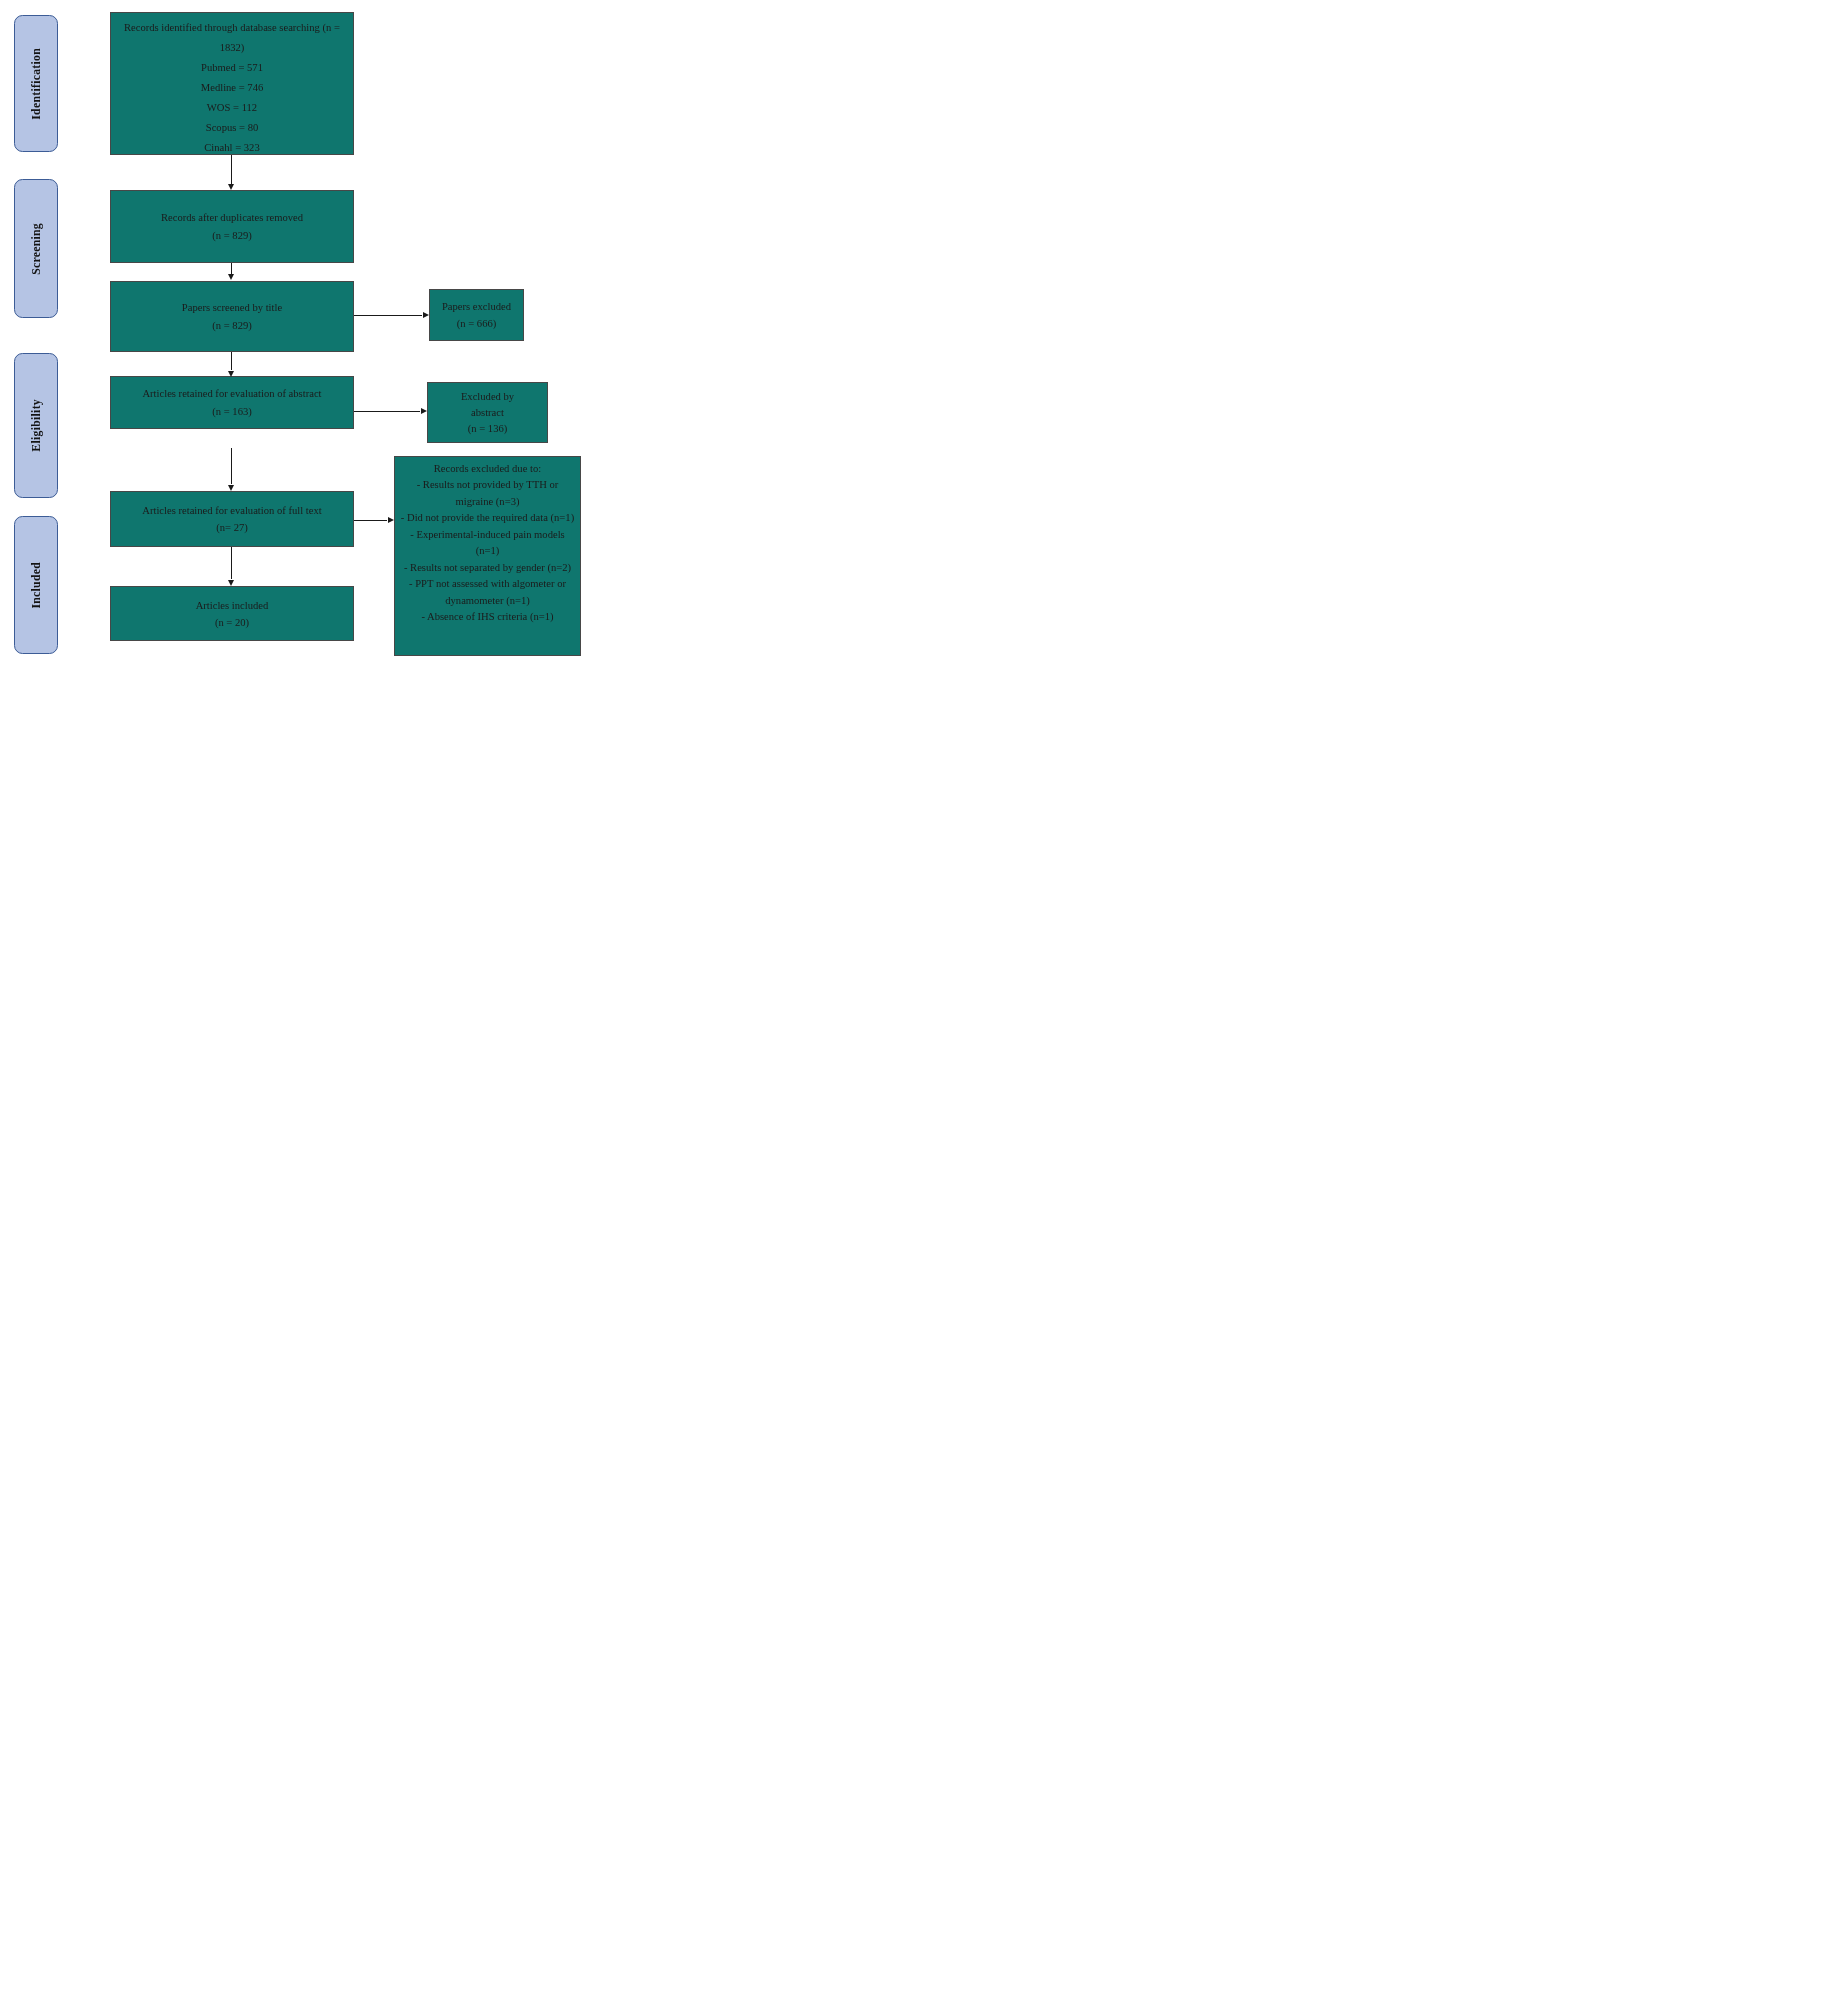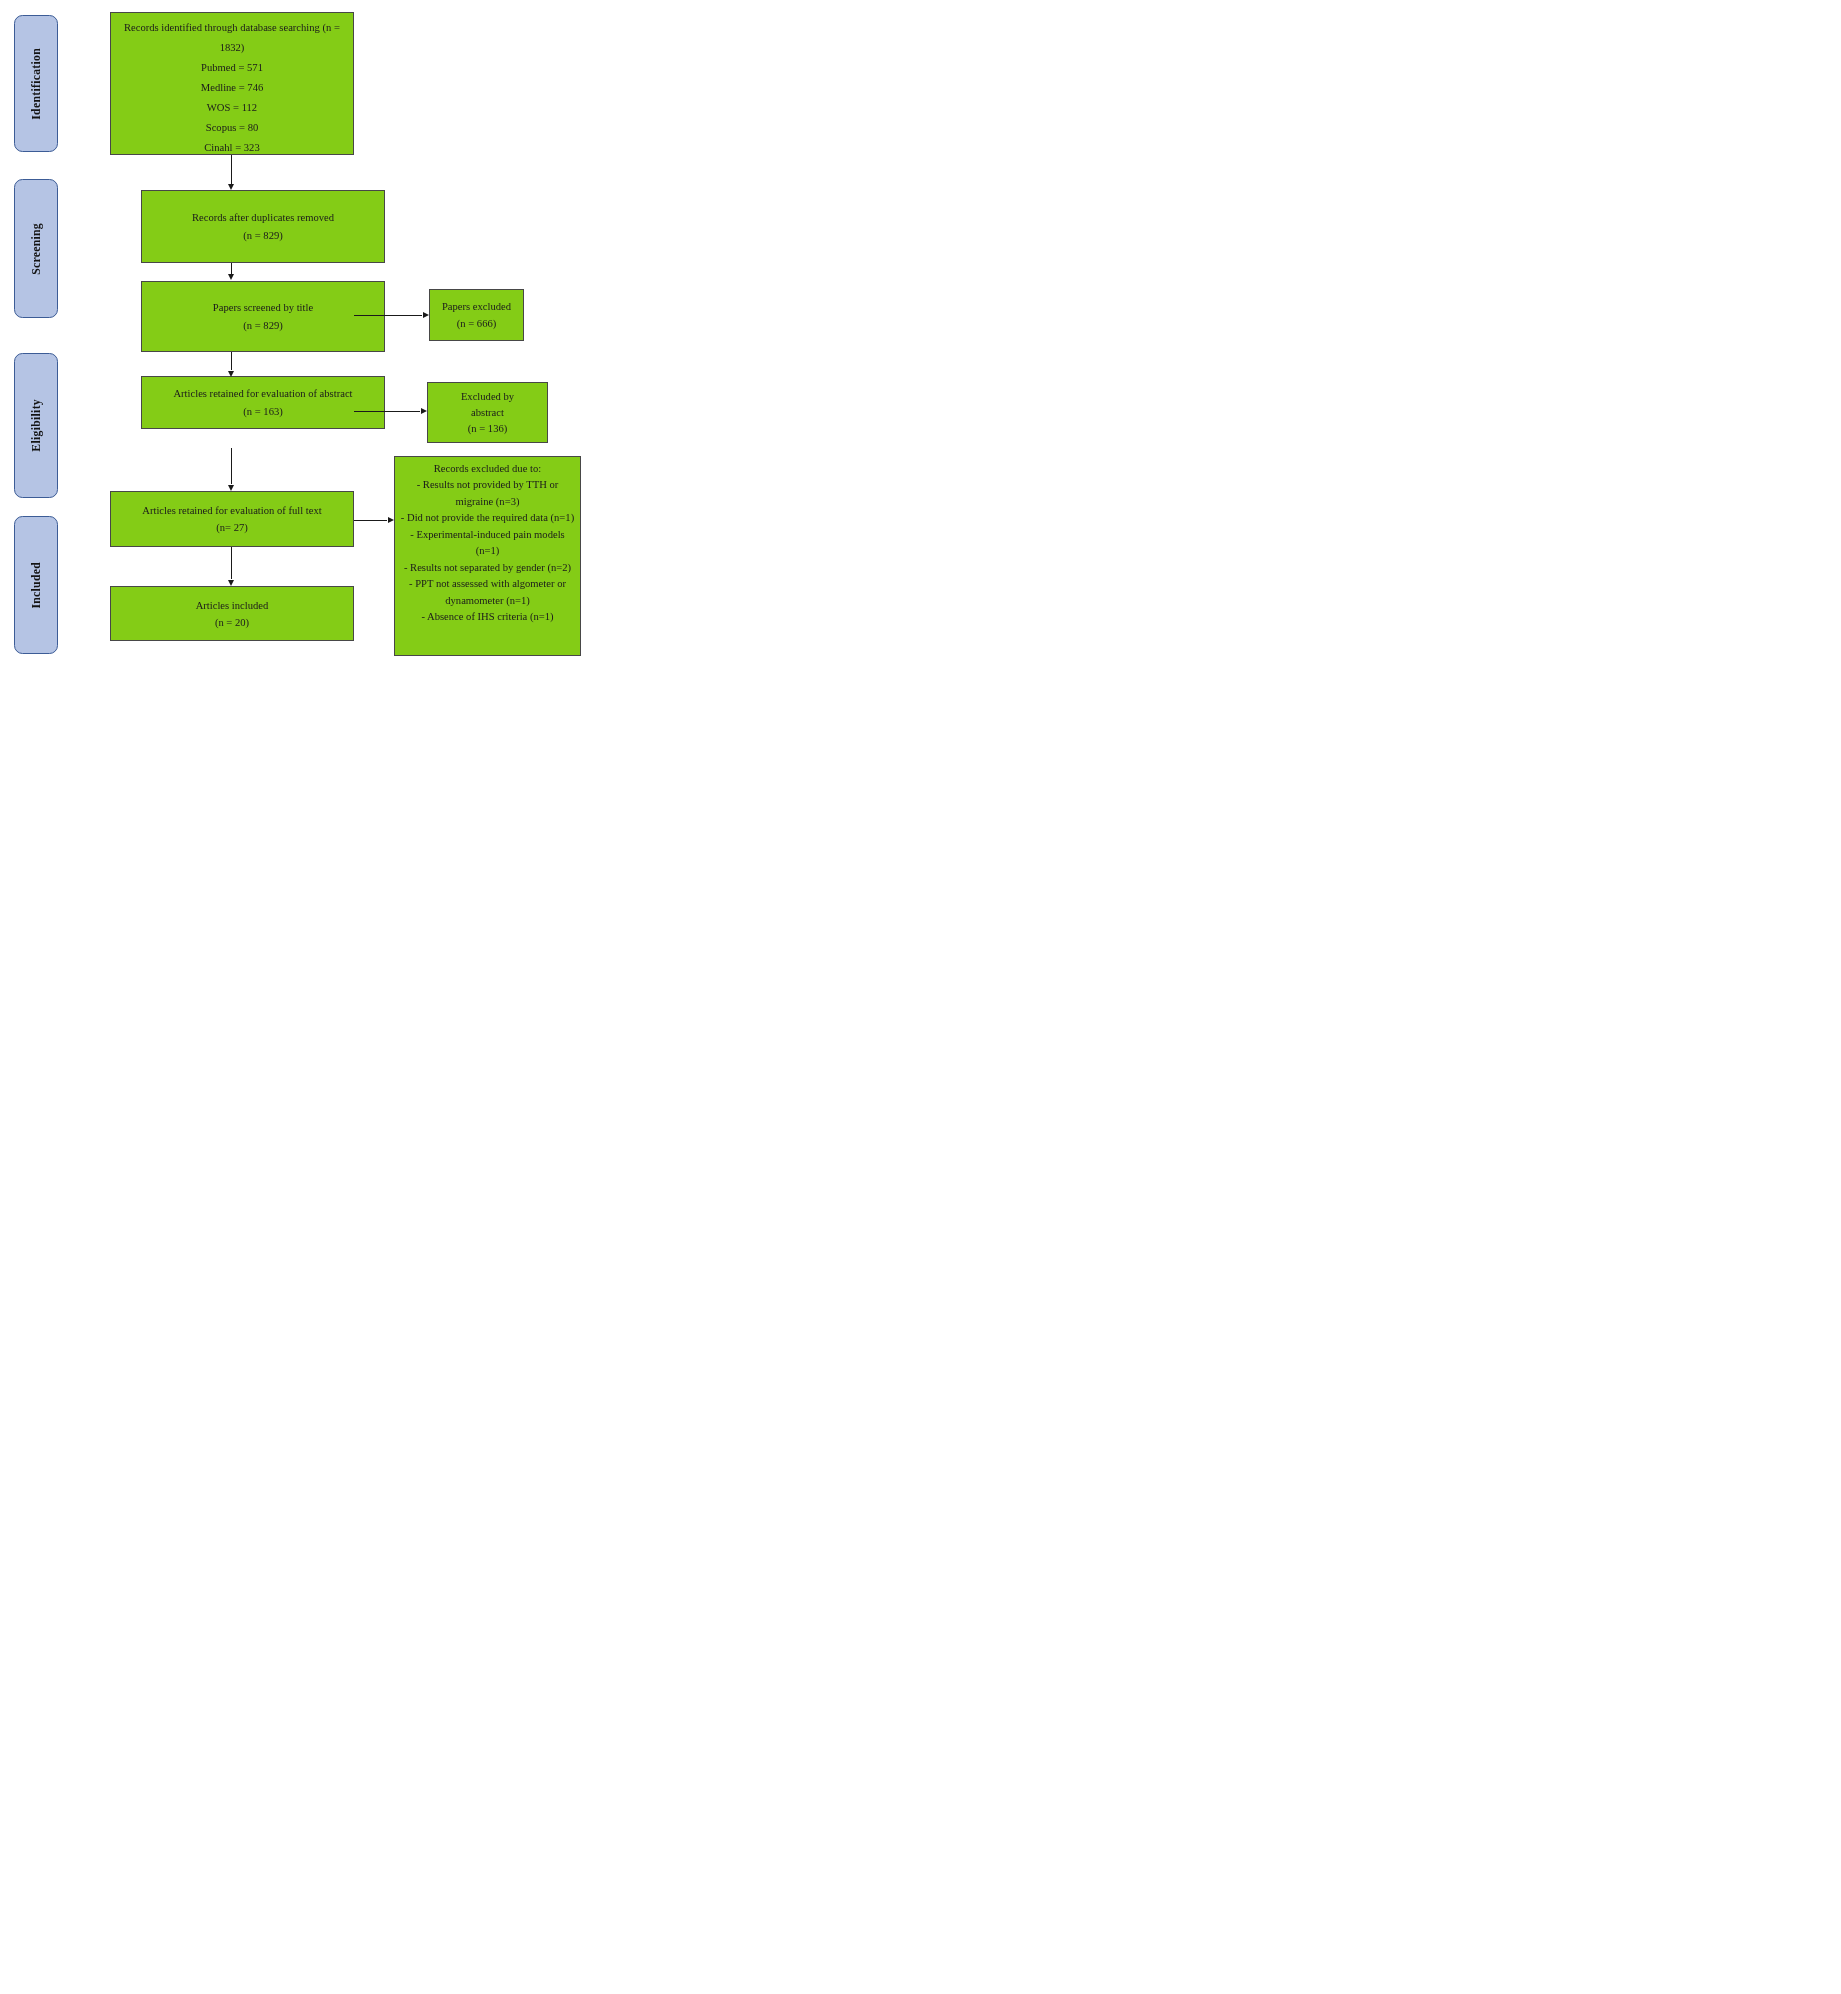--- a/index.html
+++ b/index.html
@@ -33,38 +33,38 @@
     transform: rotate(180deg);
     font-weight: bold;
     font-size: 11.7px;
     color: #141414;
     letter-spacing: 0.3px;
     white-space: nowrap;
   }
   
   .box {
     position: absolute;
-    background: #84cc16;
+    background: #0f766e;
     border: 1.1px solid #474747;
     box-sizing: border-box;
     text-align: center;
     font-size: 10.6px;
     color: #1b1b1b;
   }
   .flexbox {
     display: flex;
     flex-direction: column;
     align-items: center;
     justify-content: center;
   }
   .box1 {
     line-height: 20px;
     padding-top: 4.5px;
   }
-  .lh31 { line-height: 17.3px; margin-left: 31px; }
+  .lh31 { line-height: 17.3px; }
   .lh30 { line-height: 17px; }
   .lh29 { line-height: 16px; }
   .narrow-label { width: 84px; }
   .reasons-box {
     padding: 3.9px 5px;
     line-height: 16.5px;
   }
   
   .varrow {
     position: absolute;

